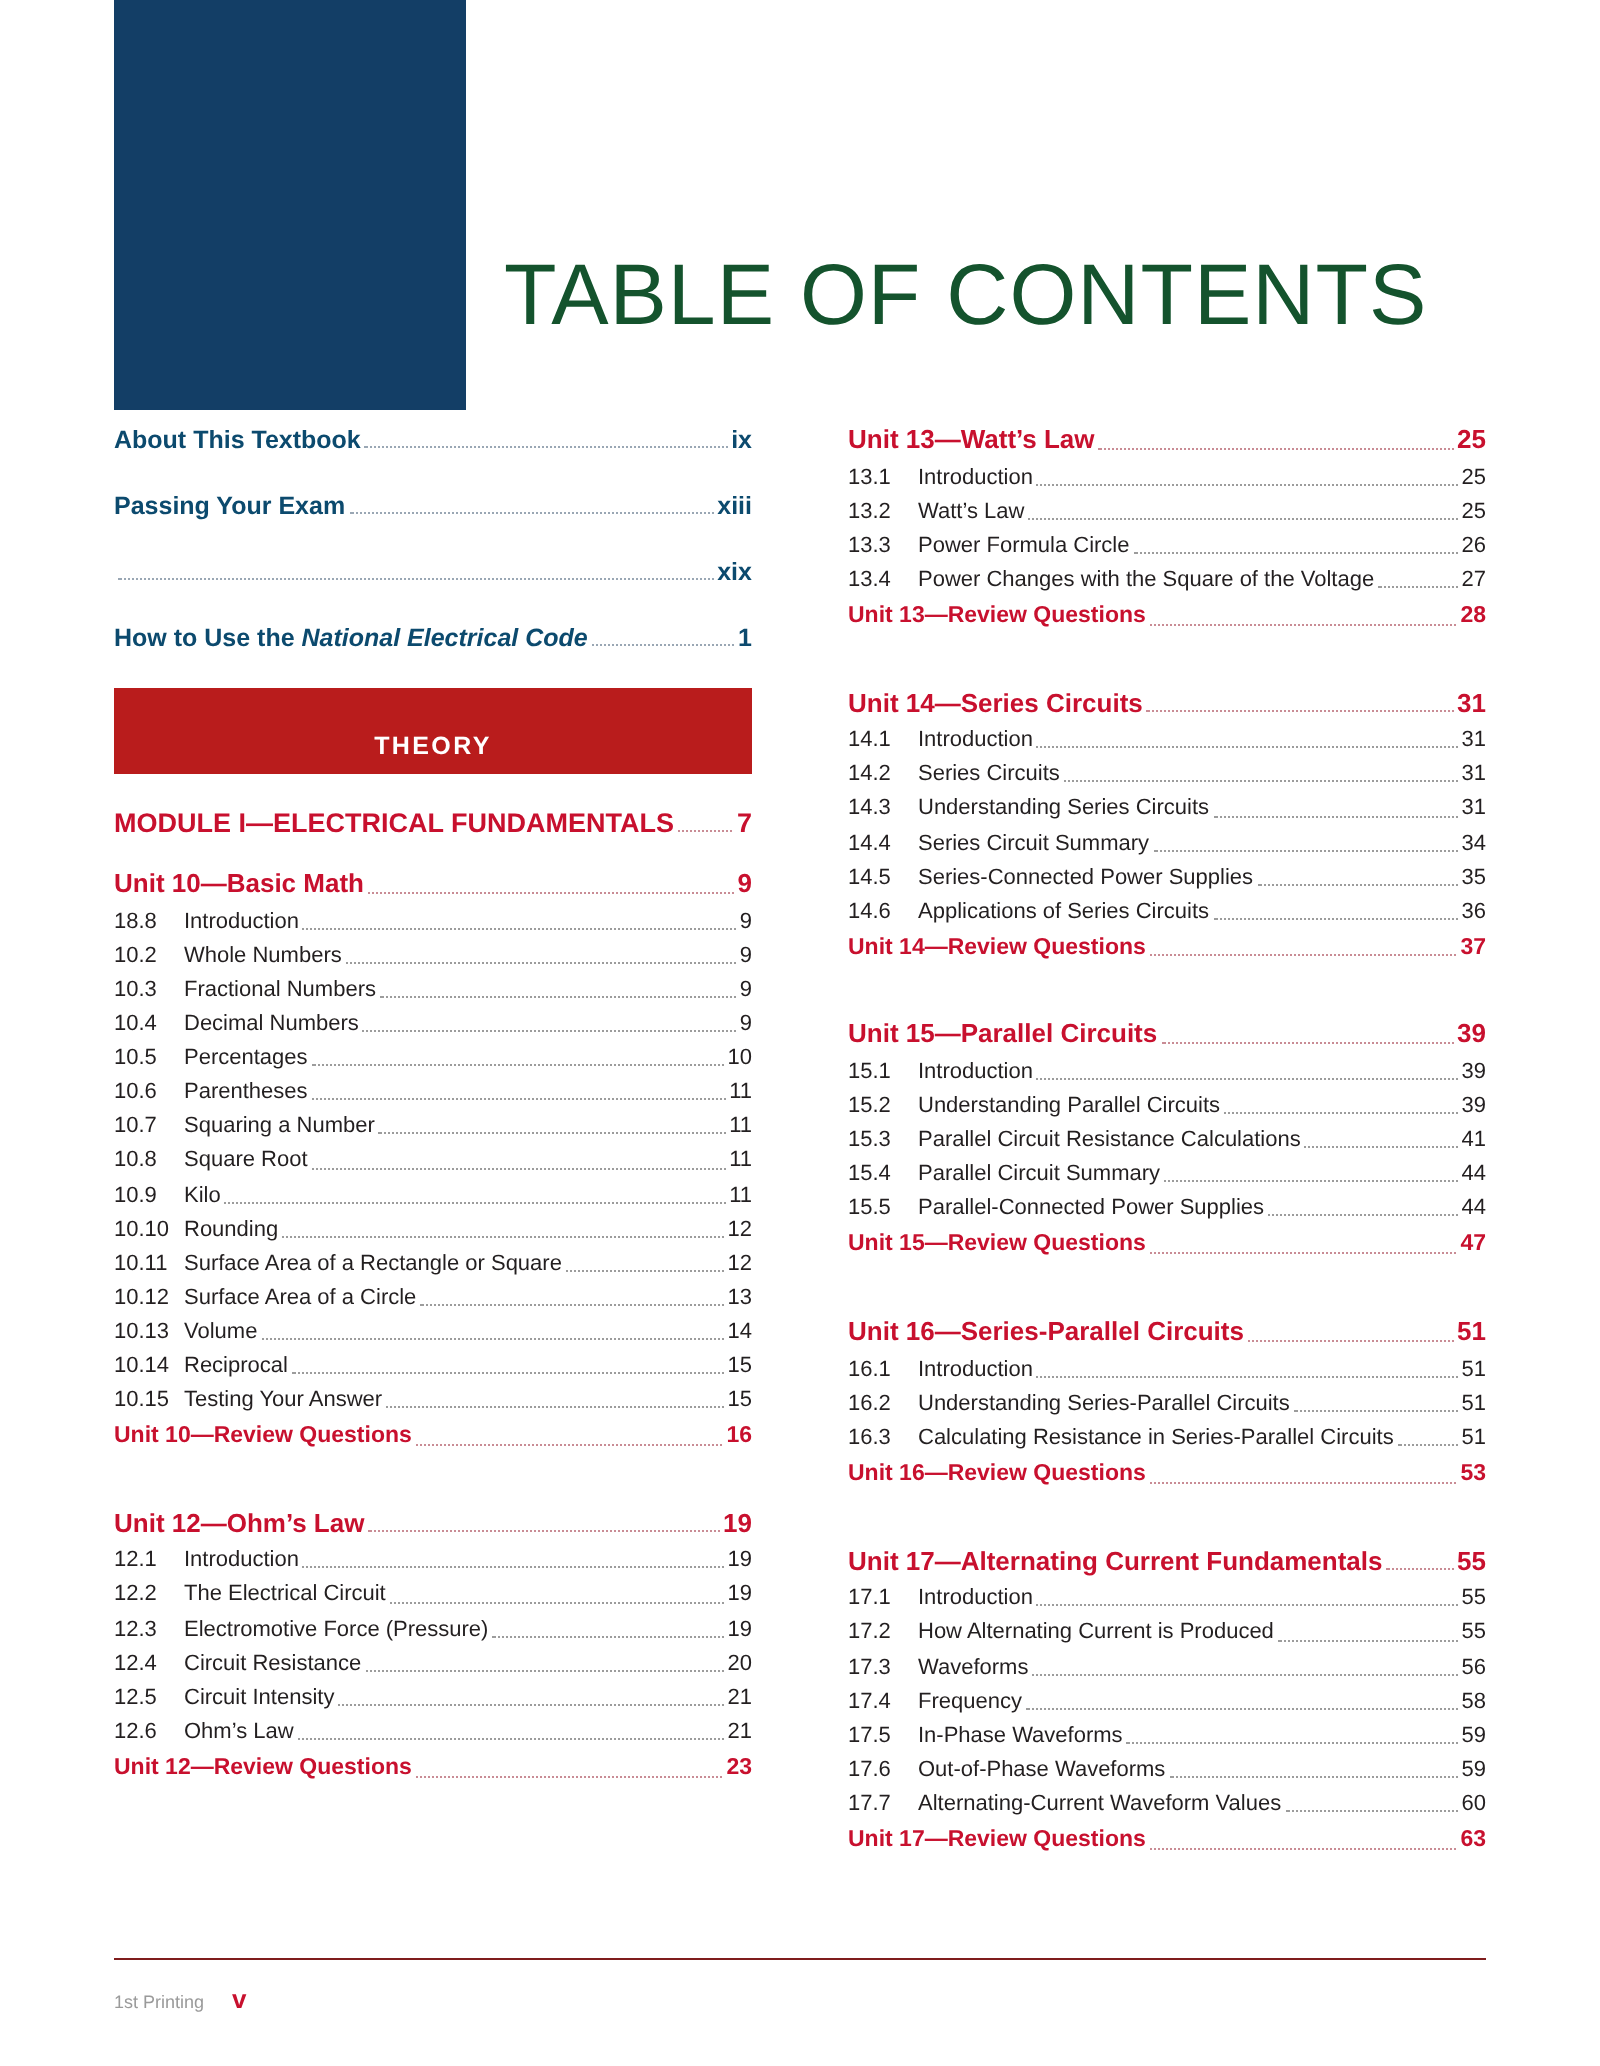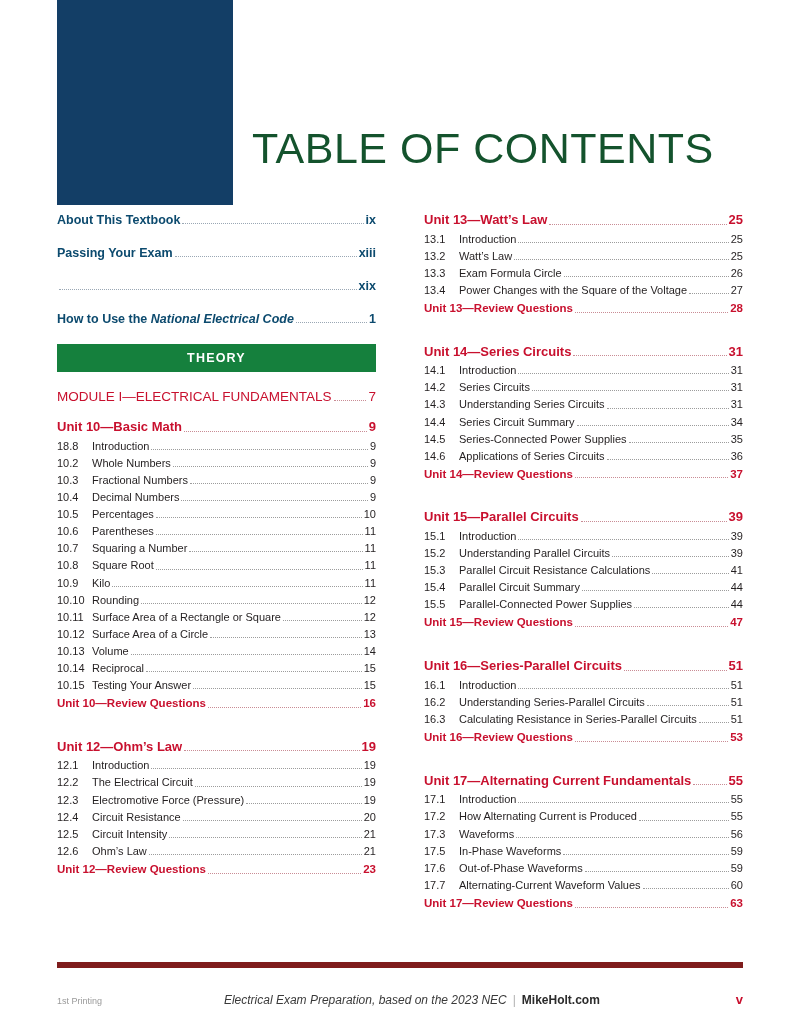--- a/index.html
+++ b/index.html
@@ -70,33 +70,33 @@
     font-weight:bold;
     color:#0c4a6e;
     margin-bottom:17px;
   }
   .front .row .dots{border-bottom:1px dotted #9aa7b4;}
   .italic-ital{font-style:italic;}
 
   
   .banner{
     margin-top:8px;
-    background:#15803d;
+    background:#b91c1c;
     color:#ffffff;
     text-align:center;
     font-size:12.5px;
     font-weight:bold;
     letter-spacing:1.2px;
-    padding:7px 0 7px 0;
+    padding:22px 0 7px 0;
   }
   
   .module{
     margin-top:16px;
     font-size:13.5px;
-    font-weight:normal;
+    font-weight:bold;
     color:#c8102e;
   }
   .module .dots{border-bottom:1px dotted #c98c95;}
 
   
   .unit{
     font-size:13px;
     font-weight:bold;
     color:#c8102e;
     margin-top:14px;
@@ -124,22 +124,22 @@
     margin-top:4px;
   }
   .review .dots{border-bottom:1px dotted #c98c95;margin-bottom:3px;}
 
   .gap{height:14px;}
 
   
   .footer{
     position:absolute;
     left:57px;right:57px;bottom:26px;
-    border-top:6px solid #7f1d1d;
-    padding-top:24px;
+    border-top:1px solid #7f1d1d;
+    padding-top:12px;
     display:flex;
     align-items:baseline;
   }
   .footer .fl{
     font-size:9px;color:#9a9a9a;
     flex:0 0 auto;
   }
   .footer .fc{
     flex:1 1 auto;
     text-align:center;
@@ -367,21 +367,21 @@
           <span class="pg">25</span>
         </div>
       <div class="row sub">
           <span class="num">13.2</span>
           <span class="lbl">Watt’s Law</span>
           <span class="dots"></span>
           <span class="pg">25</span>
         </div>
       <div class="row sub">
           <span class="num">13.3</span>
-          <span class="lbl">Exam Formula Circle</span>
+          <span class="lbl">Power Formula Circle</span>
           <span class="dots"></span>
           <span class="pg">26</span>
         </div>
       <div class="row sub">
           <span class="num">13.4</span>
           <span class="lbl">Power Changes with the Square of the Voltage</span>
           <span class="dots"></span>
           <span class="pg">27</span>
         </div>
       <div class="row review">
@@ -532,20 +532,26 @@
           <span class="dots"></span>
           <span class="pg">55</span>
         </div>
       <div class="row sub">
           <span class="num">17.3</span>
           <span class="lbl">Waveforms</span>
           <span class="dots"></span>
           <span class="pg">56</span>
         </div>
       <div class="row sub">
+          <span class="num">17.4</span>
+          <span class="lbl">Frequency</span>
+          <span class="dots"></span>
+          <span class="pg">58</span>
+        </div>
+      <div class="row sub">
           <span class="num">17.5</span>
           <span class="lbl">In-Phase Waveforms</span>
           <span class="dots"></span>
           <span class="pg">59</span>
         </div>
       <div class="row sub">
           <span class="num">17.6</span>
           <span class="lbl">Out-of-Phase Waveforms</span>
           <span class="dots"></span>
           <span class="pg">59</span>
@@ -560,19 +566,16 @@
           <span class="lbl">Unit 17—Review Questions</span>
           <span class="dots"></span>
           <span class="pg">63</span>
         </div>
 
     </div>
   </div>
 
   <div class="footer">
     <div class="fl">1st Printing</div>
-    <div class="fc">
-      <span>Electrical Exam Preparation, based on the 2023 NEC</span><span class="sep">|</span><span class="site">MikeHolt.com</span>
-    </div>
     <div class="fr">v</div>
   </div>
 
 </div>
 
 </body></html>

